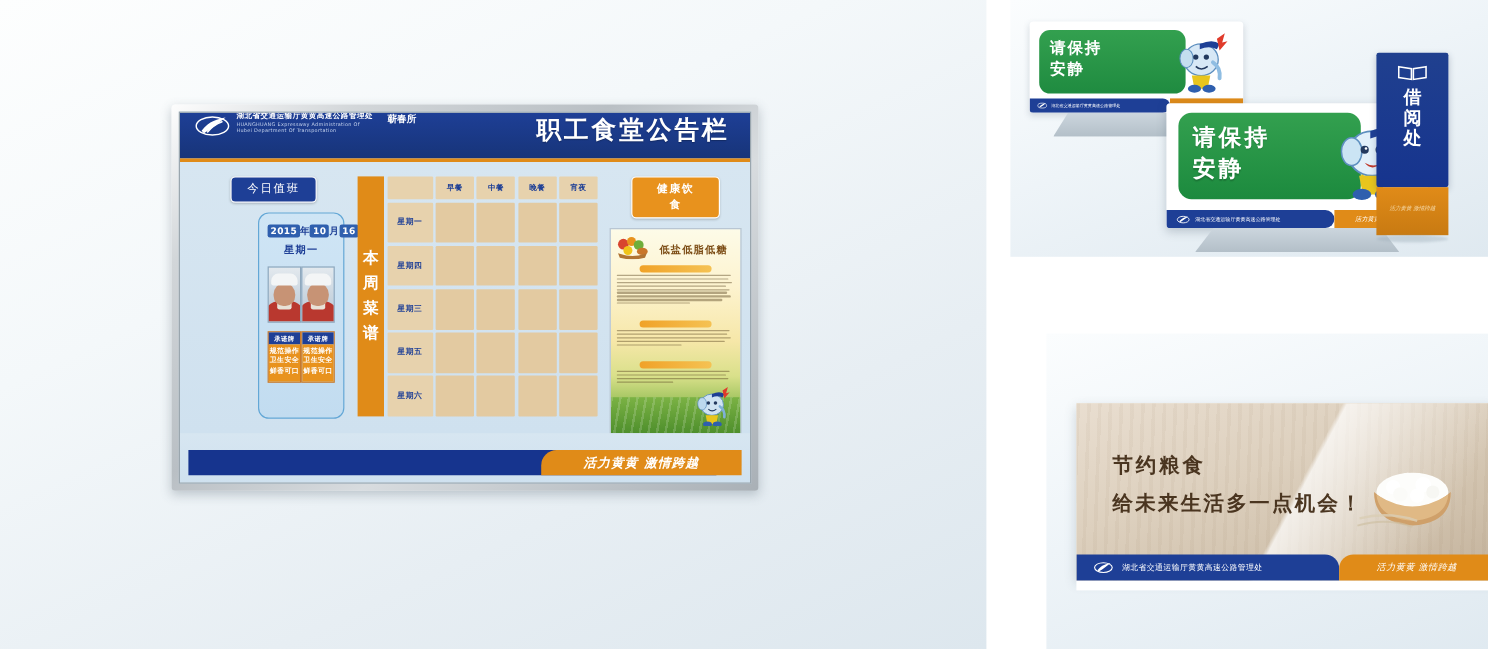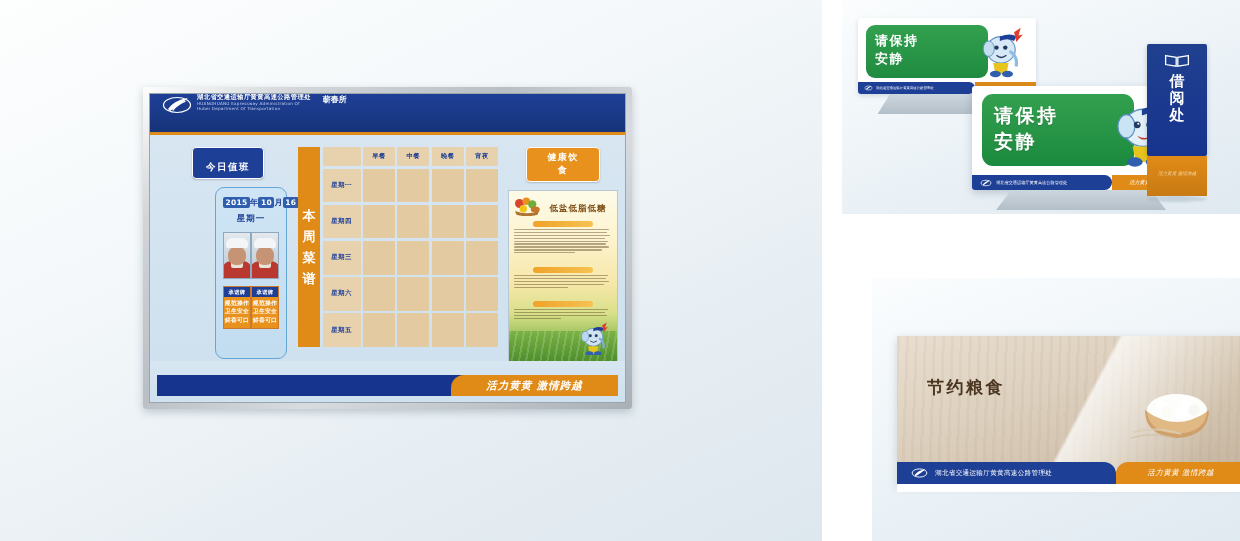--- a/index.html
+++ b/index.html
@@ -66,22 +66,22 @@
 
   
   #board-body {
     position: absolute; left: 0; top: 41px; right: 0; bottom: 41px;
     background: linear-gradient(180deg,#d7e6f1 0%, #cfe1ef 100%);
   }
 
   
   #duty-col { position: absolute; left: 19px; top: 12px; width: 118px; }
   .pill-title {
-    background: #1e3f96; color: #fff; font-size: 9.5px; font-weight: 700;
-    letter-spacing: 1.5px; text-align: center; padding: 13px 0 4px;
+    background: #1e3f96; color: #fff; font-size: 9.5px; font-weight: 400;
+    letter-spacing: 1.5px; text-align: center; padding: 3px 0 4px;
     border-radius: 4px; border: 1px solid #ffffff;
     box-shadow: 0 1px 2px rgba(0,0,0,.2);
     width: 72px; margin: 0 auto;
   }
   #duty-card {
     margin-top: 8px; height: 172px;
     background: linear-gradient(180deg,#cfe5f5 0%, #c2dcf0 100%);
     border: 1.5px solid #63a7d6; border-radius: 9px;
     padding: 9px 7px;
     margin-left: 46px;
@@ -353,20 +353,21 @@
           <ellipse cx="30" cy="22" rx="27" ry="15" fill="none" stroke="#fff" stroke-width="2.4"></ellipse>
           <path d="M12 30 C24 14, 40 10, 52 8 C42 16, 30 26, 16 34 Z" fill="#fff"></path>
           <path d="M22 32 C30 22, 38 18, 46 15" stroke="#fff" stroke-width="2.6" fill="none" stroke-linecap="round"></path>
         </svg>
         <div id="org-block">
           <div id="org-cn">湖北省交通运输厅黄黄高速公路管理处</div>
           <div class="org-en">HUANGHUANG Expressway Administration Of</div>
           <div class="org-en">Hubei Department Of Transportation</div>
         </div>
         <div id="branch-name">蕲春所</div>
+        <div id="board-title">职工食堂公告栏</div>
       </div>
       <div id="header-underline"></div>
 
       <div id="board-body">
 
         <div id="duty-col">
           <div class="pill-title">今日值班</div>
           <div id="duty-card">
             <div id="date-row">
               <span class="date-chip">2015</span><span>年</span><span class="date-chip">10</span><span>月</span><span class="date-chip">16</span><span>日</span>
@@ -439,28 +440,28 @@
               <div class="menu-cell"></div>
             </div>
             <div class="menu-row">
               <div class="menu-cell lbl">星期三</div>
               <div class="menu-cell"></div>
               <div class="menu-cell"></div>
               <div class="menu-cell"></div>
               <div class="menu-cell"></div>
             </div>
             <div class="menu-row">
+              <div class="menu-cell lbl">星期五</div>
+              <div class="menu-cell"></div>
+              <div class="menu-cell"></div>
+              <div class="menu-cell"></div>
+              <div class="menu-cell"></div>
+            </div>
+            <div class="menu-row">
               <div class="menu-cell lbl">星期六</div>
-              <div class="menu-cell"></div>
-              <div class="menu-cell"></div>
-              <div class="menu-cell"></div>
-              <div class="menu-cell"></div>
-            </div>
-            <div class="menu-row">
-              <div class="menu-cell lbl">星期五</div>
               <div class="menu-cell"></div>
               <div class="menu-cell"></div>
               <div class="menu-cell"></div>
               <div class="menu-cell"></div>
             </div>
           </div>
         </div>
 
         <div id="health-col">
           <div id="health-title">健康饮食</div>
@@ -632,20 +633,21 @@
     </div>
     <div id="lending-shadow"></div>
   </div>
 </div>
 
 <div id="right-bottom">
   <div id="rice-poster">
     <div id="rice-bg"></div>
     <div id="rice-text">
       <div class="rice-line1">节约粮食</div>
+      <div class="rice-line2">给未来生活多一点机会！</div>
     </div>
     <svg id="rice-bowl" viewBox="0 0 92 62">
       <ellipse cx="46" cy="26" rx="30" ry="16" fill="#fdfdfb"></ellipse>
       <circle cx="30" cy="22" r="6" fill="#ffffff"></circle>
         <circle cx="42" cy="17" r="7" fill="#fdfdfb"></circle>
       <circle cx="55" cy="20" r="6.5" fill="#ffffff"></circle>
         <circle cx="63" cy="26" r="5.5" fill="#f7f7f3"></circle>
       <circle cx="36" cy="28" r="6" fill="#fbfbf8"></circle>
         <circle cx="50" cy="29" r="6" fill="#ffffff"></circle>
       <path d="M14 26 Q14 52 46 54 Q78 52 78 26 Q62 40 46 40 Q30 40 14 26 Z" fill="#cfa06a"></path>

